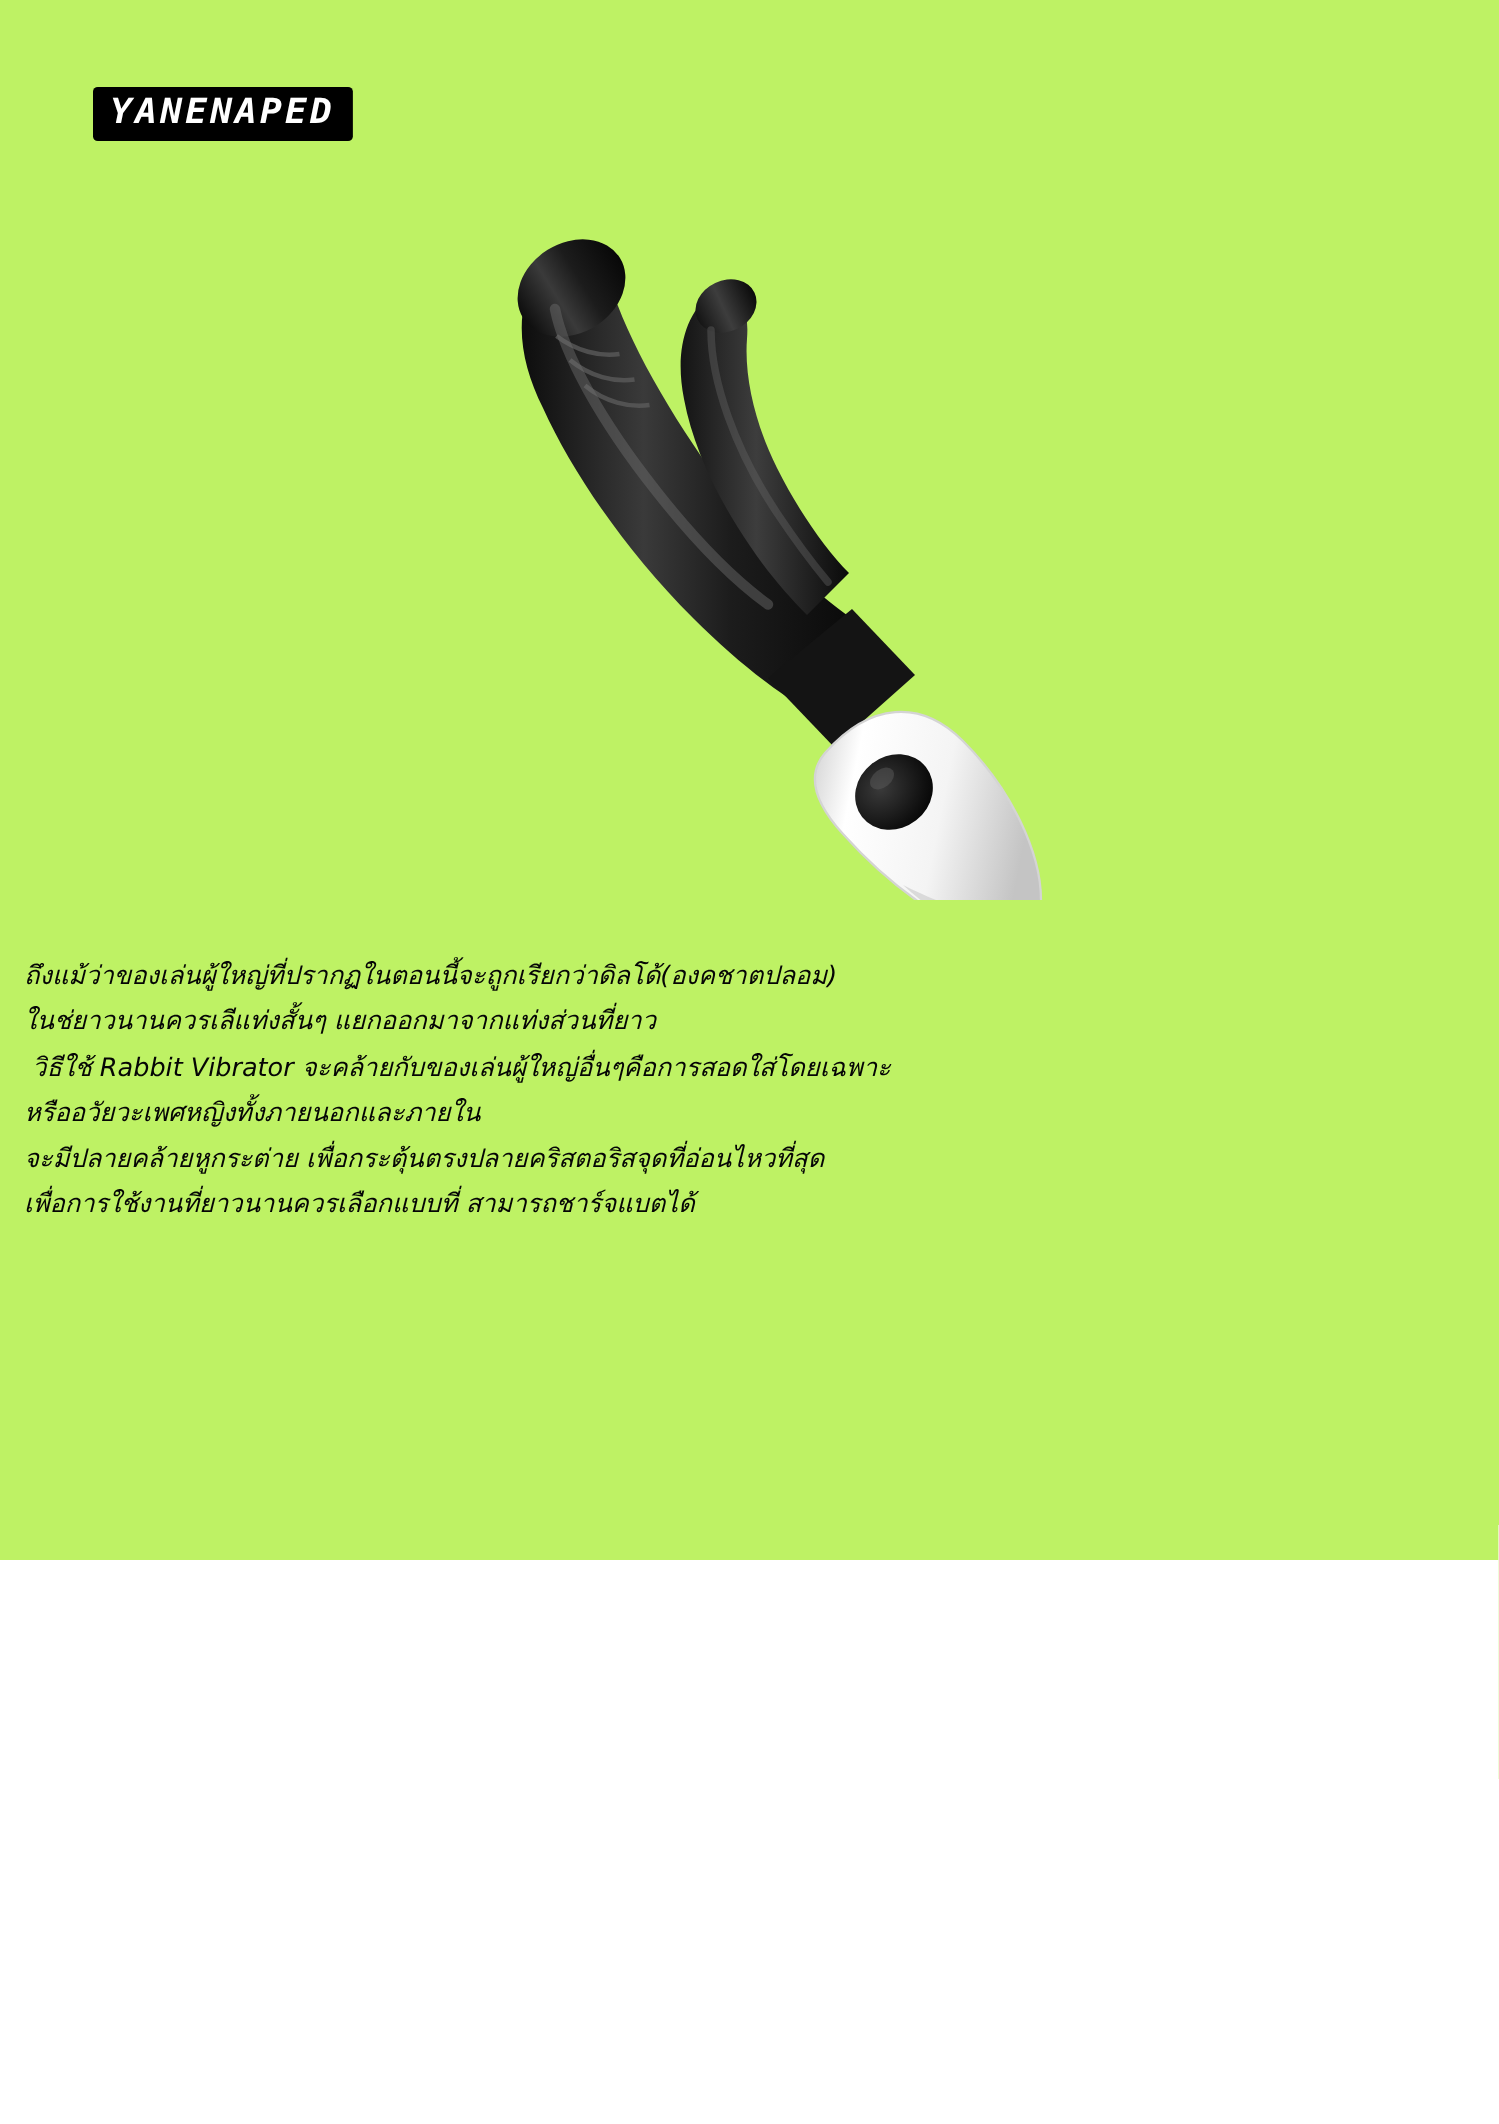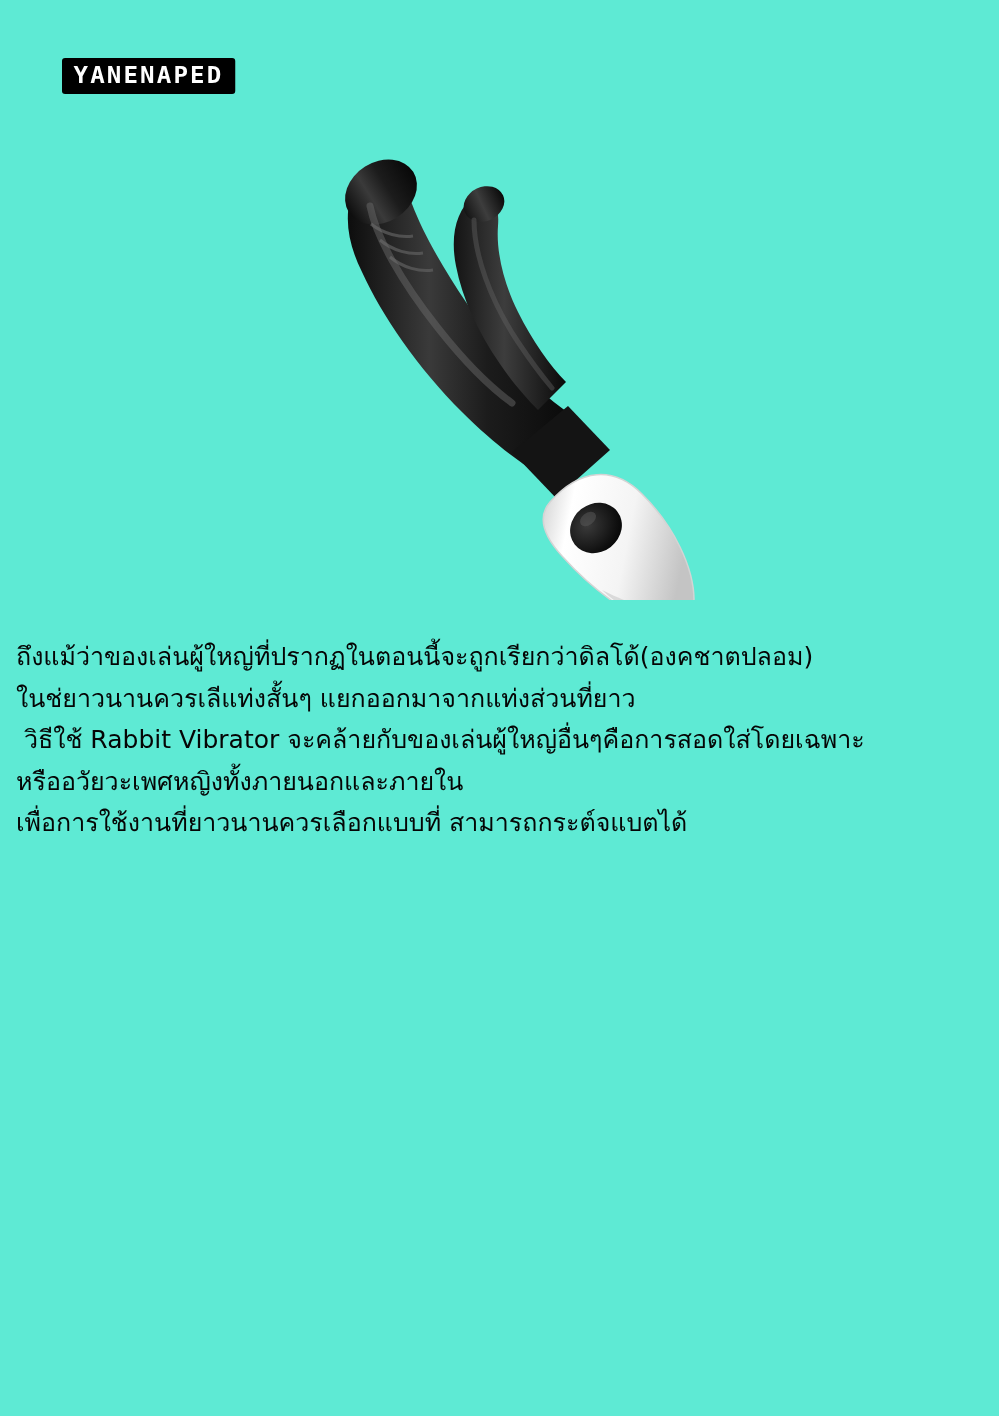--- a/index.html
+++ b/index.html
@@ -12,22 +12,23 @@
     height: 1416px;
     position: relative;
     font-family: "DejaVu Sans", "Liberation Sans", sans-serif;
     color: #000000;
     overflow: hidden;
   }
 
   .page {
     position: relative;
     width: 999px;
-    height: 1416px;
-    background: #5eead4;
+    height: 1040px;
+    background: #bef264;
+    font-style: italic;
   }
 
   
   .logo {
     position: absolute;
     left: 62px;
     top: 58px;
     background: #000000;
     color: #ffffff;
     font-family: "DejaVu Sans Mono", "Liberation Mono", monospace;
@@ -62,21 +63,21 @@
     position: absolute;
     left: 0;
     top: 640px;
     width: 999px;
     padding: 0 16px;
     box-sizing: border-box;
   }
 
   .article p {
     margin: 0 0 7px 0;
-    font-size: 25px;
+    font-size: 17px;
     line-height: 1.38;
     color: #050505;
     font-family: "DejaVu Sans", "Liberation Sans", sans-serif;
     white-space: pre-wrap;
   }
 </style>
 </head>
 <body>
 
 <div class="page">
@@ -154,16 +155,17 @@
       <ellipse cx="346" cy="408" rx="27" ry="24" transform="rotate(-38 346 408)" fill="url(#buttonGrad)"></ellipse>
       <ellipse cx="338" cy="399" rx="9" ry="6" transform="rotate(-38 338 399)" fill="#5a5a5a" opacity="0.5"></ellipse>
     </svg>
   </div>
 
   <div class="article">
     <p>ถึงแม้ว่าของเล่นผู้ใหญ่ที่ปรากฏในตอนนี้จะถูกเรียกว่าดิลโด้(องคชาตปลอม)</p>
     <p>ในช่ยาวนานควรเลีแท่งสั้นๆ แยกออกมาจากแท่งส่วนที่ยาว</p>
     <p> วิธีใช้ Rabbit Vibrator จะคล้ายกับของเล่นผู้ใหญ่อื่นๆคือการสอดใส่โดยเฉพาะ</p>
     <p>หรืออวัยวะเพศหญิงทั้งภายนอกและภายใน</p>
-    <p>เพื่อการใช้งานที่ยาวนานควรเลือกแบบที่ สามารถกระต์จแบตได้</p>
+    <p>จะมีปลายคล้ายหูกระต่าย เพื่อกระตุ้นตรงปลายคริสตอริสจุดที่อ่อนไหวที่สุด</p>
+    <p>เพื่อการใช้งานที่ยาวนานควรเลือกแบบที่ สามารถชาร์จแบตได้</p>
   </div>
 
 </div>
 
 </body></html>

